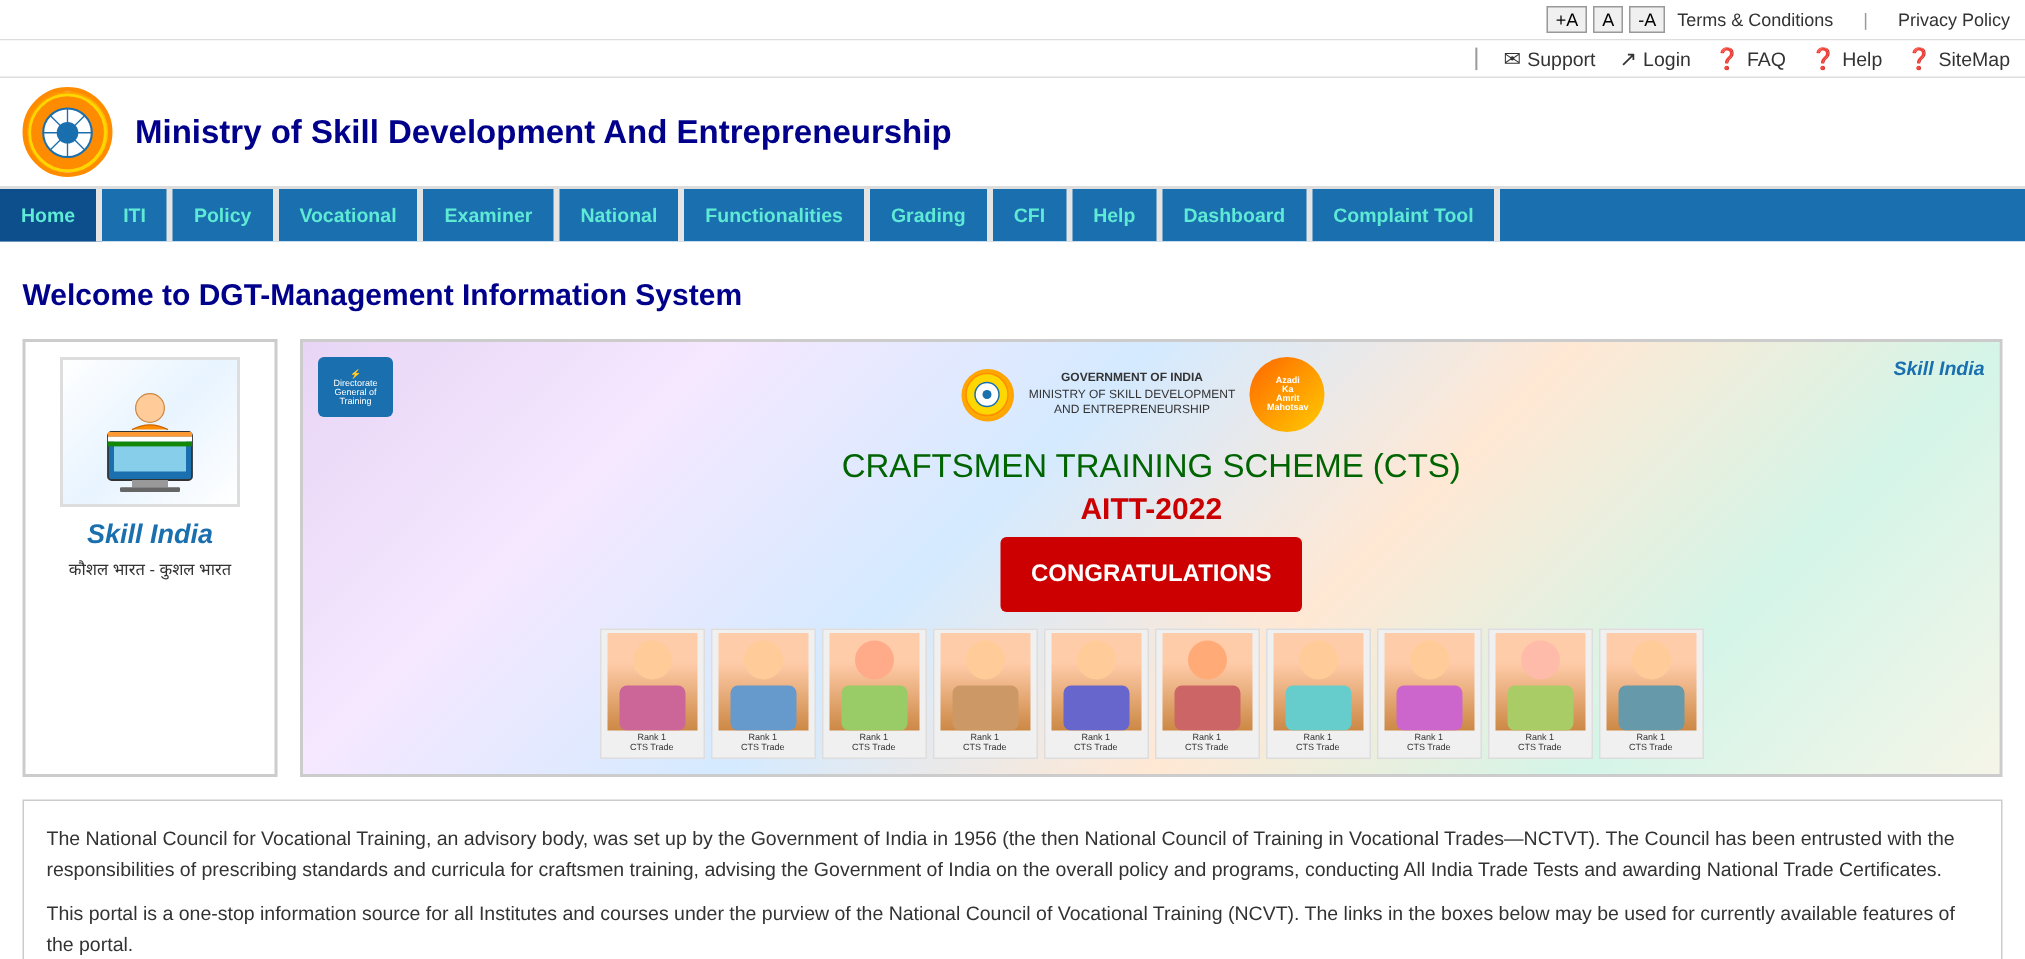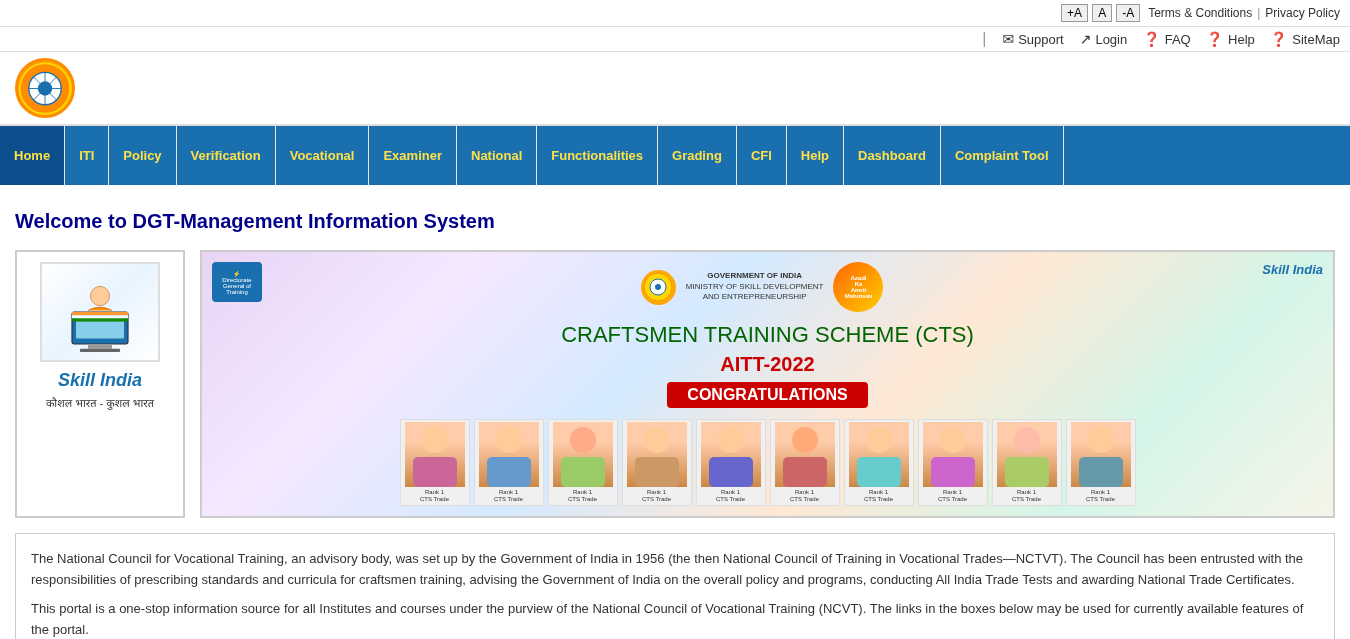--- a/index.html
+++ b/index.html
@@ -16,21 +16,21 @@
       gap: 8px;
     }
     .font-size-controls { display: flex; gap: 4px; align-items: center; }
     .font-btn {
       border: 1px solid #999;
       background: #f0f0f0;
       padding: 1px 5px;
       cursor: pointer;
       font-size: 12px;
     }
-    .top-bar-links { display: flex; align-items: center; gap: 5px; font-size: 12px; justify-content: space-between; }
+    .top-bar-links { display: flex; align-items: center; gap: 20px; font-size: 12px; justify-content: space-between; }
     .top-bar-links a { color: #333; text-decoration: none; }
     .top-bar-links .sep { color: #999; }
 
     
     .support-bar {
       background: #fff;
       display: flex;
       justify-content: flex-end;
       align-items: center;
       padding: 3px 10px;
@@ -68,26 +68,26 @@
       color: #00008b;
     }
 
     
     .nav-bar {
       background: #1a6faf;
       display: flex;
       align-items: stretch;
     }
     .nav-item {
-      color: #fde047;
-      padding: 22px 14px;
+      color: #5eead4;
+      padding: 10px 14px;
       cursor: pointer;
       font-size: 13px;
       font-weight: bold;
-      border-right: 1px solid #e5e5e5;
+      border-right: 4px solid #e5e5e5;
       white-space: nowrap;
       display: flex;
       align-items: center;
     }
     .nav-item.active { background: #0d4f8c; }
 
     
     .main-content { padding: 10px 15px; background: #fff; }
 
     .welcome-title {
@@ -196,21 +196,21 @@
       font-size: 20px;
       font-weight: bold;
       color: #cc0000;
       text-align: center;
     }
     .banner-congratulations {
       background: #cc0000;
       color: #fff;
       font-size: 16px;
       font-weight: bold;
-      padding: 4px 20px;
+      padding: 16px 20px;
       border-radius: 4px;
       margin: 6px 0;
     }
     .banner-photos {
       display: flex;
       gap: 4px;
       justify-content: center;
       flex-wrap: nowrap;
       margin-top: 5px;
     }
@@ -326,27 +326,27 @@
       <circle cx="30" cy="30" r="28" fill="#ff8c00" stroke="#ffd700" stroke-width="2"></circle>
       <circle cx="30" cy="30" r="18" fill="#fff" stroke="#1a6faf" stroke-width="1.5"></circle>
       <circle cx="30" cy="30" r="8" fill="#1a6faf"></circle>
 
       <line x1="30" y1="12" x2="30" y2="48" stroke="#1a6faf" stroke-width="1"></line>
       <line x1="12" y1="30" x2="48" y2="30" stroke="#1a6faf" stroke-width="1"></line>
       <line x1="17" y1="17" x2="43" y2="43" stroke="#1a6faf" stroke-width="1"></line>
       <line x1="43" y1="17" x2="17" y2="43" stroke="#1a6faf" stroke-width="1"></line>
     </svg>
   </div>
+  <h1 class="header-title">Ministry of Skill Development And Entrepreneurship</h1>
 </div>
 
 <nav class="nav-bar">
   <div class="nav-item active">Home</div>
   <div class="nav-item">ITI</div>
   <div class="nav-item">Policy</div>
-  <div class="nav-item">Verification</div>
   <div class="nav-item">Vocational</div>
   <div class="nav-item">Examiner</div>
   <div class="nav-item">National</div>
   <div class="nav-item">Functionalities</div>
   <div class="nav-item">Grading</div>
   <div class="nav-item">CFI</div>
   <div class="nav-item">Help</div>
   <div class="nav-item">Dashboard</div>
   <div class="nav-item">Complaint Tool</div>
 </nav>

